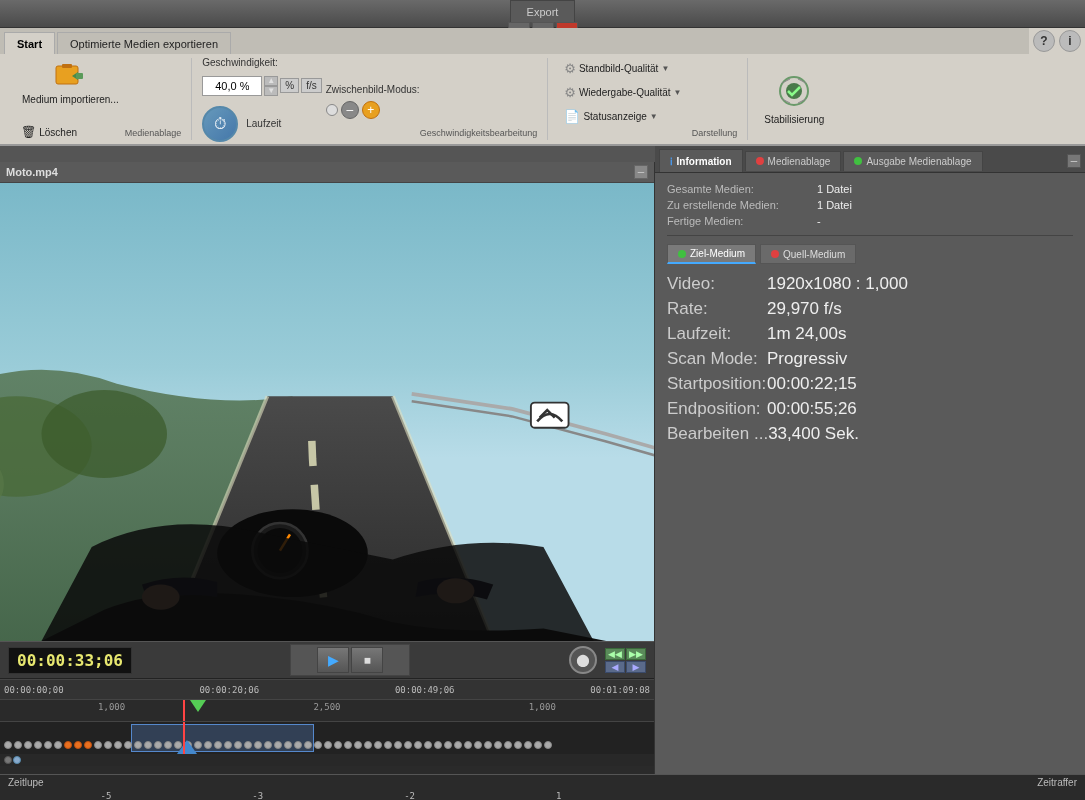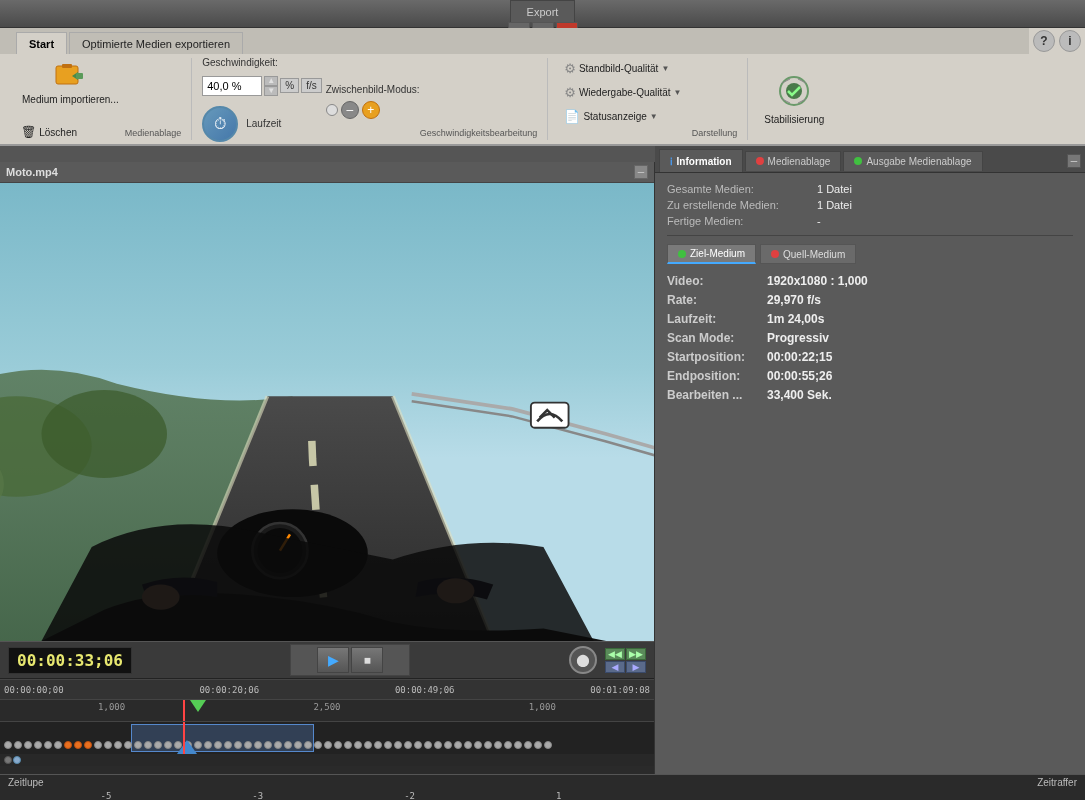--- a/index.html
+++ b/index.html
@@ -71,21 +71,21 @@
       background: #d4d0c8;
       border-bottom: 2px solid #999;
       display: flex;
       flex-direction: column;
     }
     .ribbon-tabs {
       display: flex;
       background: #c0bdb5;
       height: 26px;
       align-items: flex-end;
-      padding-left: 16px;
+      padding-left: 4px;
       gap: 2px;
     }
     .ribbon-tab {
       padding: 4px 12px;
       background: #c0bdb5;
       border: 1px solid #aaa;
       border-bottom: none;
       font-size: 11px;
       color: #222;
       cursor: pointer;
@@ -165,21 +165,21 @@
       display: flex;
       align-items: center;
       gap: 2px;
     }
     .speed-input {
       width: 60px;
       height: 20px;
       border: 1px solid #999;
       background: #fff;
       font-size: 11px;
-      padding: 0 4px;
+      padding: 0 12px;
       color: #000;
     }
     .speed-unit-btn {
       padding: 1px 4px;
       background: #ccc;
       border: 1px solid #999;
       font-size: 10px;
       cursor: pointer;
       color: #333;
     }
@@ -508,22 +508,21 @@
       color: #fff;
       border-bottom: 2px solid #4af;
     }
     .medium-dot {
       width: 8px; height: 8px;
       border-radius: 50%;
     }
     .detail-row {
       display: flex;
       margin-bottom: 5px;
-      font-size: 12px;
-      font-weight: bold;
+      font-size: 17px;
     }
     .detail-label {
       color: #ccc;
       min-width: 100px;
     }
     .detail-value {
       color: #eee;
     }
 
     

